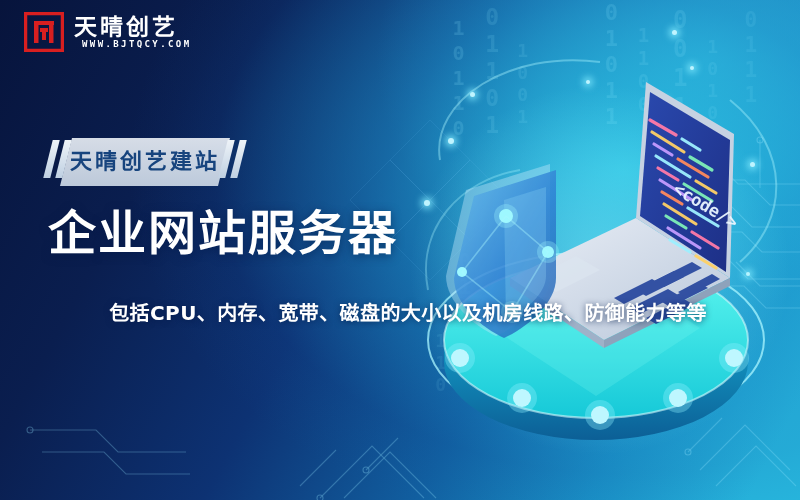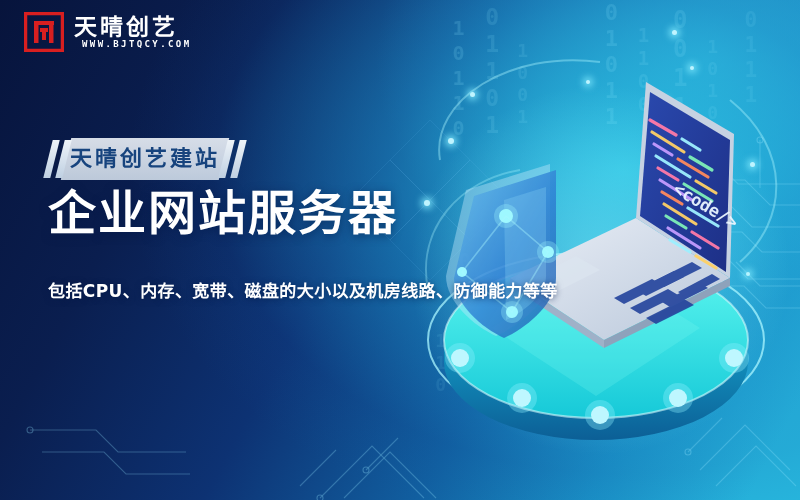--- a/index.html
+++ b/index.html
@@ -31,43 +31,43 @@
   .logo{position:absolute;left:24px;top:12px;display:flex;align-items:center;gap:10px;}
   .logo-mark{width:40px;height:40px;position:relative;flex:none;}
   .logo-text{display:flex;flex-direction:column;justify-content:center;gap:1px;}
   .logo-cn{color:#fff;font-size:23px;font-weight:700;letter-spacing:3px;line-height:1;
            font-family:"DejaVu Sans","Liberation Sans",sans-serif;}
   .logo-url{color:#fff;font-size:9px;font-weight:700;letter-spacing:2.4px;line-height:1;
             font-family:"DejaVu Sans Mono","Liberation Mono",monospace;margin-left:8px;}
 
   
   .copy{position:absolute;left:48px;top:138px;width:720px;}
-  .badge{position:relative;display:inline-flex;align-items:center;height:42px;padding:0 18px;}
+  .badge{position:relative;display:inline-flex;align-items:center;height:48px;padding:0 18px;}
   .badge-bg{position:absolute;left:18px;right:18px;top:0;bottom:0;
     background:linear-gradient(180deg,#e8edf4 0%,#ccd8e6 100%);
     opacity:.92;transform:skewX(-14deg);}
   .bar{position:absolute;top:2px;width:7px;height:38px;transform:skewX(-14deg);
        background:linear-gradient(180deg,#eef3f8,#bfd0e2);}
   .bar.b1{left:0;}
   .bar.b2{left:12px;}
   .bar.b3{right:12px;}
   .bar.b4{right:0;}
   .badge-text{position:relative;color:#17447e;font-size:22px;font-weight:700;
     letter-spacing:3px;line-height:1;padding:0 4px;
     font-family:"DejaVu Sans","Liberation Sans",sans-serif;}
 
-  .title{margin-top:8px;color:#ffffff;font-size:48px;font-weight:700;
+  .title{margin-top:22px;color:#ffffff;font-size:48px;font-weight:700;
     letter-spacing:2px;line-height:1.08;white-space:nowrap;
     text-shadow:0 2px 10px rgba(0,24,70,.55);
     font-family:"DejaVu Sans","Liberation Sans",sans-serif;}
 
-  .desc{margin-top:40px;color:#ffffff;font-size:17px;font-weight:700;
+  .desc{margin-top:40px;color:#ffffff;font-size:20px;font-weight:700;
     letter-spacing:.4px;line-height:1.3;white-space:nowrap;
     text-shadow:0 1px 6px rgba(0,24,70,.65);
-    font-family:"DejaVu Sans","Liberation Sans",sans-serif;}
+    font-family:"DejaVu Sans","Liberation Sans",sans-serif;text-align:center;}
 
   
   .illus{position:absolute;left:400px;top:40px;width:400px;height:430px;}
 </style>
 </head>
 <body>
 
 <div class="stage">
 
   <div class="layer circuit">

